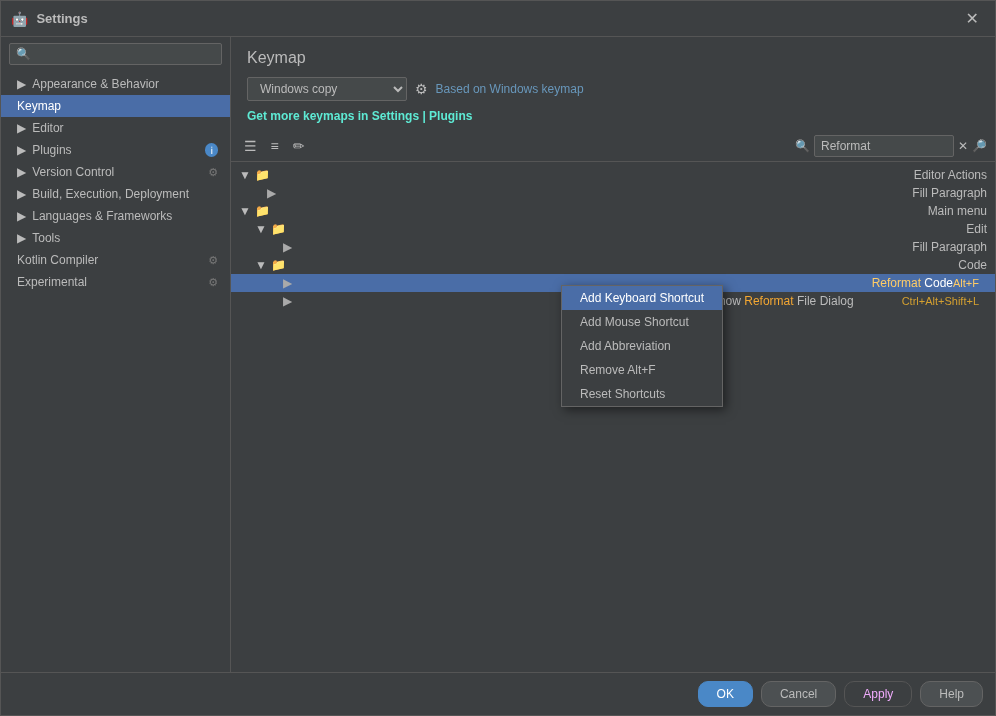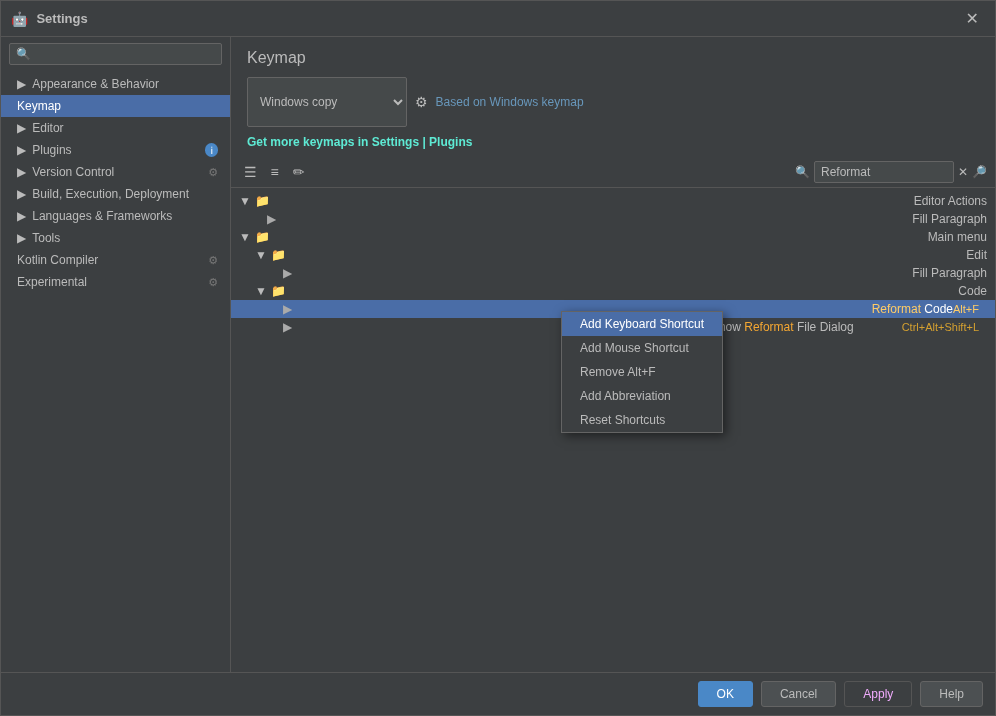--- a/index.html
+++ b/index.html
@@ -14,41 +14,41 @@
     .search-input { width: 100%; background: #45494a; border: 1px solid #646464; color: #bbb; padding: 3px 6px; border-radius: 2px; outline: none; }
     .sidebar-section { padding: 2px 0; }
     .sidebar-item { padding: 4px 12px 4px 16px; color: #bbb; cursor: pointer; display: flex; align-items: center; gap: 6px; }
     .sidebar-item.active { background: #4a6da7; color: white; }
     .sidebar-item .badge { background: #4a88c7; color: white; border-radius: 8px; padding: 0 5px; font-size: 10px; margin-left: auto; }
     .sidebar-item .gear-icon { margin-left: auto; color: #777; font-size: 11px; }
     .main { flex: 1; display: flex; flex-direction: column; background: #3c3f41; overflow: hidden; }
     .main-header { padding: 12px 16px 0 16px; }
     .main-title { font-size: 16px; color: #bbb; margin-bottom: 10px; }
     .keymap-row { display: flex; align-items: center; gap: 8px; margin-bottom: 8px; }
-    .keymap-select { background: #45494a; border: 1px solid #646464; color: #bbb; padding: 16px 8px; border-radius: 2px; min-width: 160px; }
+    .keymap-select { background: #45494a; border: 1px solid #646464; color: #bbb; padding: 3px 8px; border-radius: 2px; min-width: 160px; }
     .gear-btn { background: none; border: none; color: #bbb; cursor: pointer; font-size: 14px; }
     .keymap-based { color: #6897bb; font-size: 12px; }
     .keymap-link { color: #6897bb; text-decoration: none; font-size: 12px; margin-bottom: 8px; display: block; cursor: pointer; }
     .keymap-link span { color: #5eead4; font-weight: bold; }
     .toolbar { display: flex; align-items: center; gap: 4px; padding: 4px 8px; border-bottom: 1px solid #555; }
     .toolbar-btn { background: none; border: none; color: #bbb; cursor: pointer; padding: 3px 5px; font-size: 14px; }
     .search-right { margin-left: auto; display: flex; align-items: center; gap: 4px; }
     .search-field { background: #45494a; border: 1px solid #646464; color: #bbb; padding: 3px 6px; border-radius: 2px; width: 140px; outline: none; }
     .search-clear { background: none; border: none; color: #bbb; cursor: pointer; font-size: 12px; }
     .search-icon-btn { background: none; border: none; color: #bbb; cursor: pointer; }
     .tree-area { flex: 1; overflow-y: auto; padding: 4px 0; background: #3c3f41; position: relative; }
     .tree-node { padding: 2px 8px; color: #bbb; cursor: pointer; display: flex; align-items: center; white-space: nowrap; }
     .tree-node.selected { background: #4a6da7; color: white; }
     .tree-node .node-label { flex: 1; text-align: right; }
     .tree-node .shortcut { margin-left: auto; color: #bbb; font-size: 11px; }
     .tree-node.selected .shortcut { color: #ffcc66; }
     .highlight { color: #f4a732; background: transparent; }
     .selected .highlight { color: #ffcc66; }
     .footer { background: #3c3f41; border-top: 1px solid #555; padding: 8px 12px; display: flex; justify-content: flex-end; gap: 8px; align-items: center; }
-    .btn { padding: 5px 18px; border-radius: 3px; border: 1px solid #646464; cursor: pointer; font-size: 12px; }
+    .btn { padding: 5px 18px; border-radius: 10px; border: 1px solid #646464; cursor: pointer; font-size: 12px; }
     .btn-primary { background: #4a88c7; color: white; border-color: #4a88c7; }
     .btn-default { background: #4c5052; color: #bbb; }
     .btn-disabled { background: #3c3f41; color: #f0abfc; border-color: #555; cursor: default; }
     .context-menu { position: absolute; left: 330px; top: 123px; background: #3c3f41; border: 1px solid #646464; z-index: 100; min-width: 160px; box-shadow: 3px 3px 10px rgba(0,0,0,0.5); }
     .context-menu-item { padding: 5px 18px; color: #bbb; cursor: pointer; white-space: nowrap; }
     .context-menu-item.selected-item { background: #4a6da7; color: white; }
     .folder-icon { color: #b0a060; font-size: 12px; }
     .action-icon { color: #aaa; font-size: 12px; }
   </style>
 </head>
@@ -183,22 +183,22 @@
 
         <div class="tree-node" style="padding-left:52px;">
           <span class="action-icon">▶</span>
           <span class="node-label" style="margin-left:4px;">Show <span class="highlight">Reformat</span> File Dialog</span>
           <span class="shortcut" style="margin-left:auto;color:#d4a030;padding-right:8px;padding-left:48px;">Ctrl+Alt+Shift+L</span>
         </div>
 
         <div class="context-menu">
           <div class="context-menu-item selected-item">Add Keyboard Shortcut</div>
           <div class="context-menu-item">Add Mouse Shortcut</div>
+          <div class="context-menu-item">Add Abbreviation</div>
           <div class="context-menu-item">Remove Alt+F</div>
-          <div class="context-menu-item">Add Abbreviation</div>
           <div class="context-menu-item">Reset Shortcuts</div>
         </div>
       </div>
     </div>
   </div>
 
   <div class="footer">
     <button class="btn btn-primary">OK</button>
     <button class="btn btn-default">Cancel</button>
     <button class="btn btn-disabled">Apply</button>

